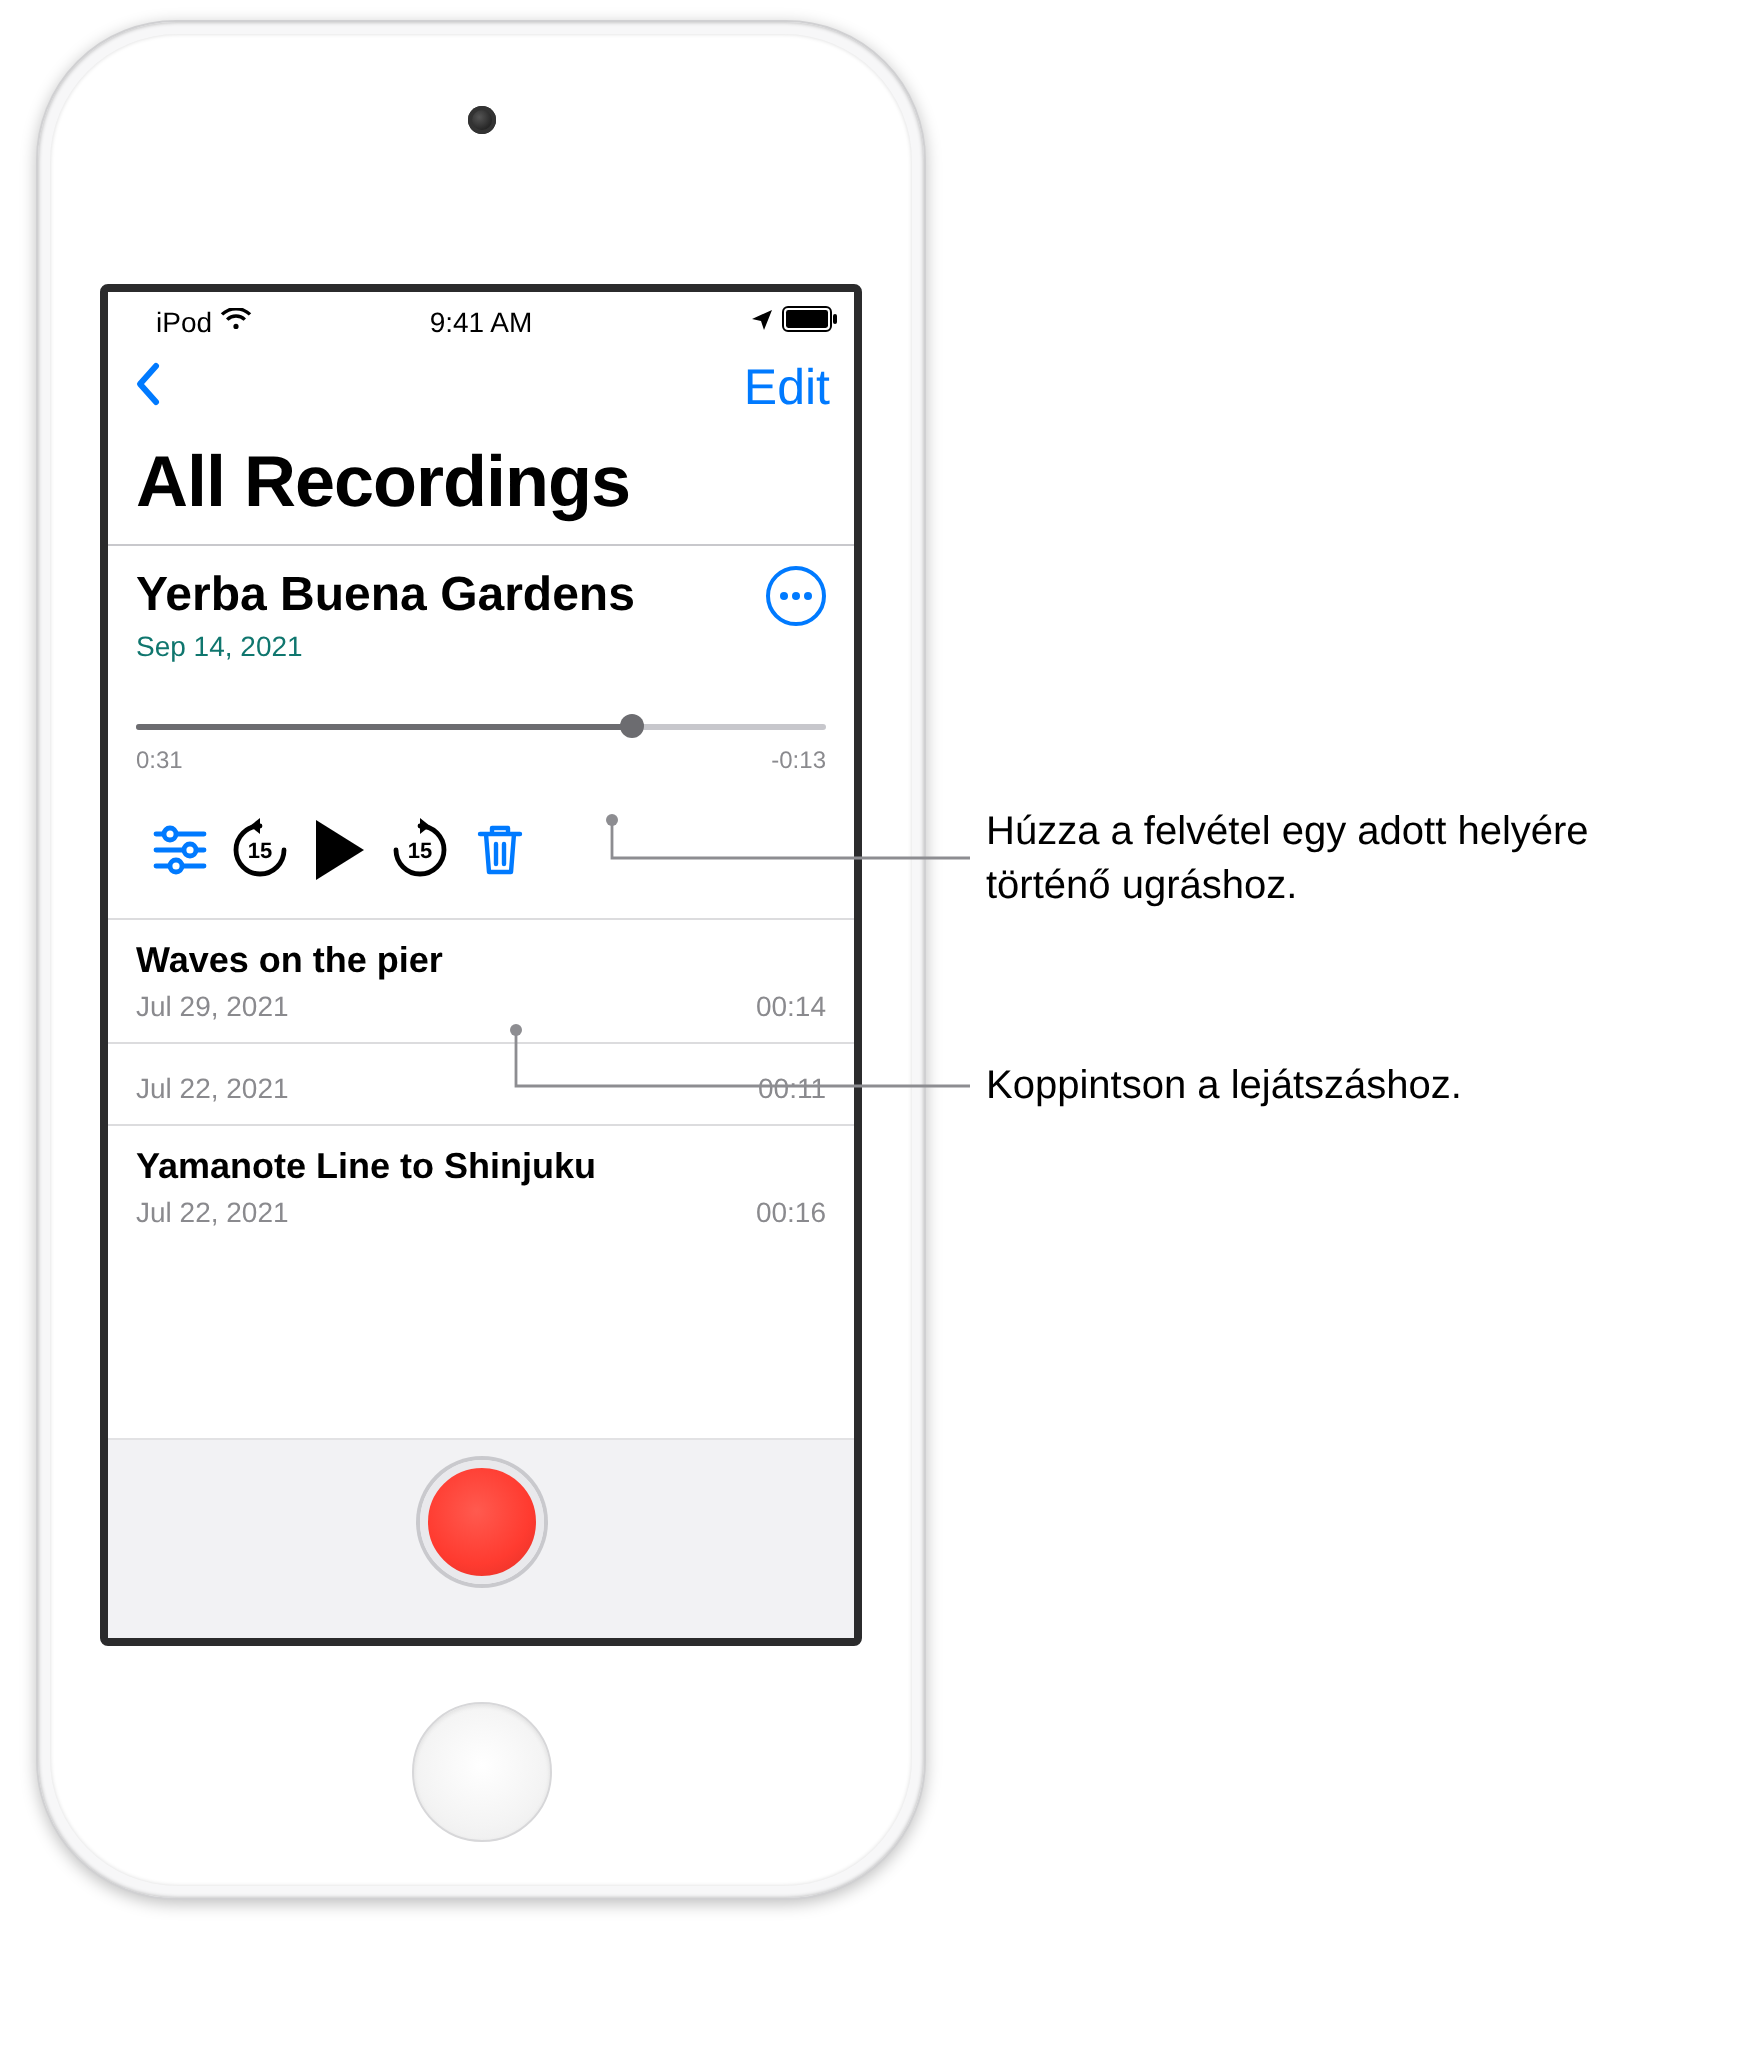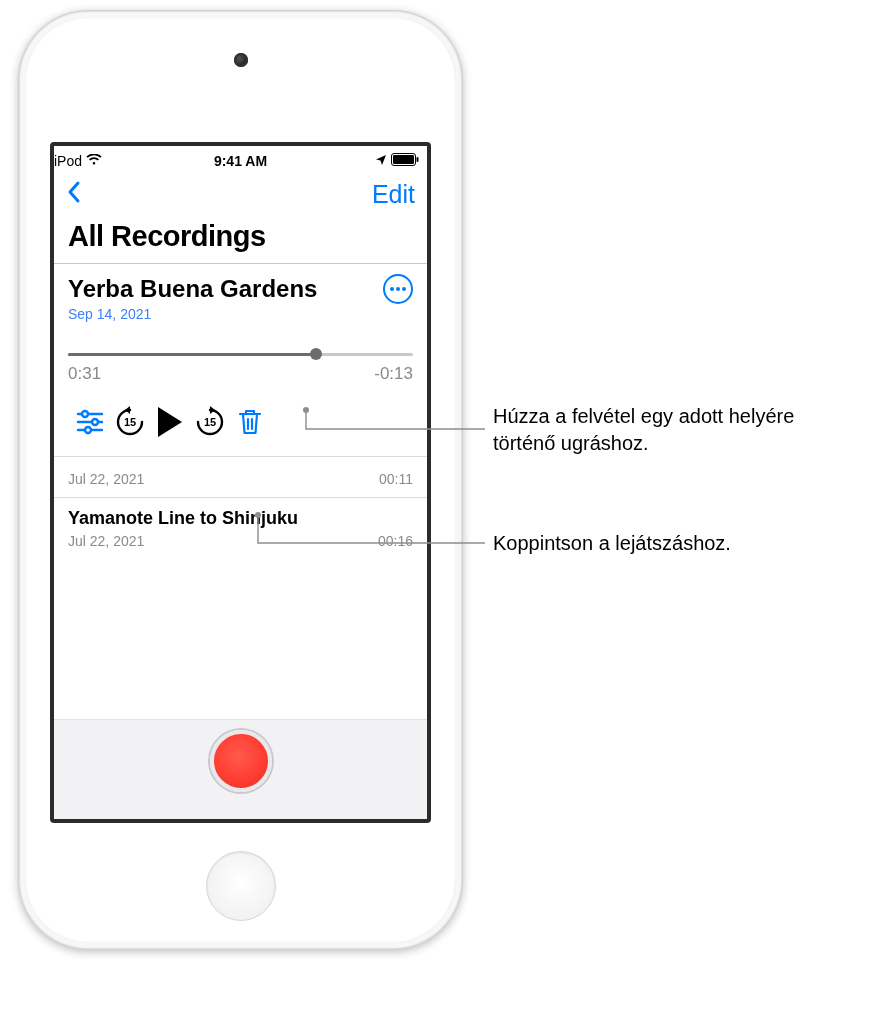--- a/index.html
+++ b/index.html
@@ -63,81 +63,81 @@
     overflow: hidden;
     display: flex;
     flex-direction: column;
   }
   
   .statusbar {
     height: 26px;
     display: flex;
     align-items: center;
     justify-content: space-between;
-    padding: 4px 8px 0 0;
+    padding: 4px 8px 0 24px;
     font-size: 14px;
     font-weight: 500;
   }
   .sb-left, .sb-right { display:flex; align-items:center; gap:4px; }
   .wifi-icon, .loc-icon, .batt { display:inline-block; }
-  .sb-time { position:absolute; left:0; right:0; text-align:center; font-weight:700; }
+  .sb-time { position:absolute; left:0; right:0; text-align:center; font-weight:400; }
   
   .navbar {
     height: 44px;
     position: relative;
     display: flex;
     align-items: center;
     justify-content: space-between;
     padding: 0 12px;
   }
   .back-chevron { color:#007aff; }
   .edit-btn { color:#007aff; font-size:25px; }
   .page-title {
-    font-size: 29px;
+    font-size: 36px;
     font-weight: 800;
     letter-spacing: -0.5px;
     padding: 4px 14px 10px 14px;
   }
   .divider { height:1px; background:#c8c8cc; }
   
   .sel {
     padding: 10px 14px 8px 14px;
     border-bottom: 1px solid #dcdcde;
   }
   .sel-row1 { display:flex; justify-content:space-between; align-items:center; }
   .sel-title { font-size:24px; font-weight:700; }
   .more-btn {
     width:30px; height:30px; border-radius:50%;
     border:2px solid #007aff;
     color:#007aff;
     display:flex; align-items:center; justify-content:center;
     font-weight:bold;
     letter-spacing:1px;
   }
-  .sel-date { font-size:14px; color:#3b82f6; margin-top:2px; }
+  .sel-date { font-size:14px; color:#0f766e; margin-top:2px; }
   .scrub {
     margin-top: 26px;
     position: relative;
     height: 14px;
   }
   .scrub-track {
     position:absolute; left:0; right:0; top:5px; height:3px;
     background:#c7c7cc; border-radius:2px;
   }
   .scrub-fill {
     position:absolute; left:0; top:5px; height:3px;
     background:#6c6c70; border-radius:2px;
     width:72%;
   }
   .scrub-knob {
     position:absolute; top:0; width:12px; height:12px;
     border-radius:50%; background:#6c6c70;
     left:72%; transform:translateX(-50%);
   }
-  .scrub-times { display:flex; justify-content:space-between; font-size:17px; color:#8a8a8e; margin-top:2px; }
+  .scrub-times { display:flex; justify-content:space-between; font-size:12px; color:#8a8a8e; margin-top:2px; }
   .controls {
     display:flex; align-items:center;
     padding: 18px 2px 6px 2px;
   }
   .ctrl { width:40px; height:40px; display:flex; align-items:center; justify-content:center; color:#007aff; }
   .ctrl.black { color:#000; }
   
   .list { flex:1; overflow:hidden; }
   .item {
     padding: 10px 14px 10px 14px;
@@ -268,20 +268,27 @@
           </div>
           <div class="ctrl">
             <svg width="26" height="30" viewBox="0 0 26 30" stroke="#007aff" stroke-width="2.2" fill="none" stroke-linecap="round" stroke-linejoin="round">
               <path d="M3 7h20M9 7V4h8v3M6 7l1.5 19h11L20 7M11 12v10M15 12v10"></path>
             </svg>
           </div>
         </div>
       </div>
 
       <div class="list">
+        <div class="item">
+          <div class="item-title">Waves on the pier</div>
+          <div class="item-row2">
+            <span>Jul 29, 2021</span>
+            <span>00:14</span>
+          </div>
+        </div>
         <div class="item">
           <div class="item-row2">
             <span>Jul 22, 2021</span>
             <span>00:11</span>
           </div>
         </div>
         <div class="item" style="border-bottom:none;">
           <div class="item-title">Yamanote Line to Shinjuku</div>
           <div class="item-row2">
             <span>Jul 22, 2021</span>

